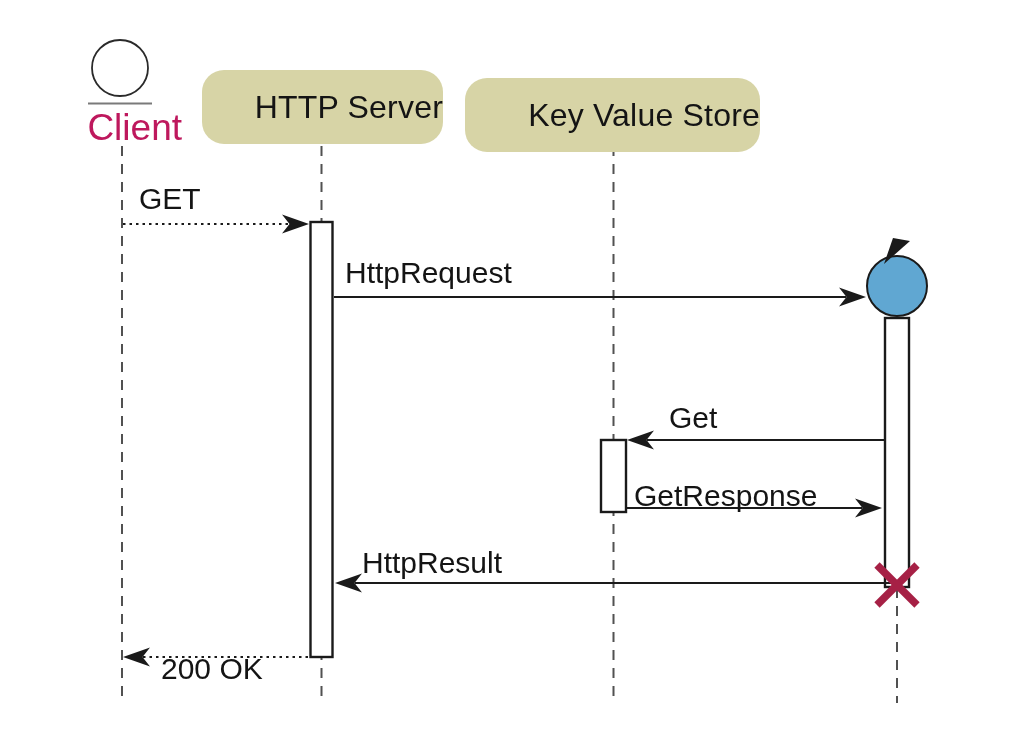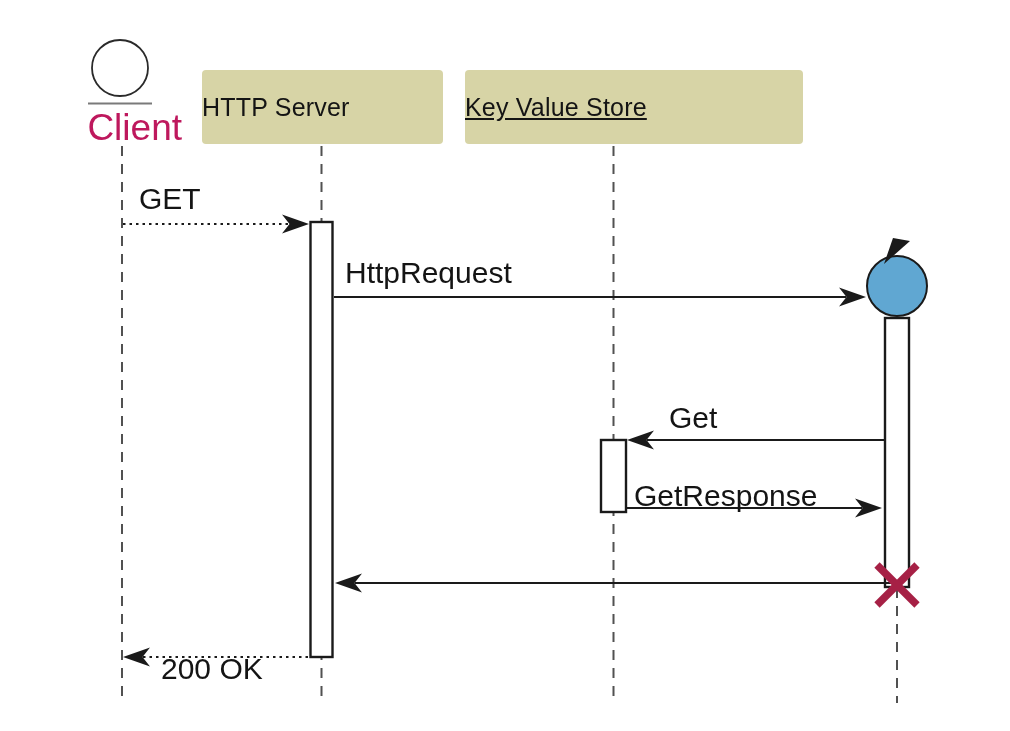--- a/index.html
+++ b/index.html
@@ -9,23 +9,23 @@
     background:#ffffff;
     font-family:"Liberation Sans", sans-serif;
     color:#111;
     overflow:hidden;
   }
   #diagram-svg{position:absolute;left:0;top:0;z-index:1;}
   .participant-box{
     position:absolute;
     z-index:2;
     background:#d7d4a6;
-    border-radius:4px;
-    display:flex;align-items:center;justify-content:flex-start;
-    font-size:25px;
+    border-radius:22px;
+    display:flex;align-items:center;justify-content:flex-end;
+    font-size:32px;
     letter-spacing:0.2px;
     color:#141414;
   }
   .head-label{
     position:absolute;z-index:3;
     font-size:37px;line-height:1.05;
     text-align:right;color:#be185d;
     white-space:nowrap;
   }
   .msg-label{
@@ -99,25 +99,26 @@
 
     <g stroke="#a62045" stroke-width="7.5">
       <line x1="877" y1="565" x2="917" y2="605"></line>
       <line x1="917" y1="565" x2="877" y2="605"></line>
     </g>
   </svg>
 
   <div class="participant-box" style="left:202px;top:70px;width:241px;height:74px;">
     <span>HTTP Server</span>
   </div>
-  <div class="participant-box" style="left:465px;top:70px;width:338px;height:74px;text-decoration:underline;">
+  <div class="participant-box" style="left:465px;top:78px;width:295px;height:74px;">
     <span>Key Value Store</span>
   </div>
 
   <div class="head-label" style="left:58px;top:109px;width:124px;">Client</div>
 
   <div class="msg-label" style="left:139px;top:183px;">GET</div>
   <div class="msg-label" style="left:345px;top:257px;">HttpRequest</div>
   <div class="msg-label" style="left:669px;top:402px;">Get</div>
   <div class="msg-label" style="left:634px;top:472px;margin-top:8px;">GetResponse</div>
+  <div class="msg-label" style="left:362px;top:547px;">HttpResult</div>
   <div class="msg-label" style="left:161px;top:617px;margin-top:36px;">200 OK</div>
 
 </div>
 
 </body></html>

